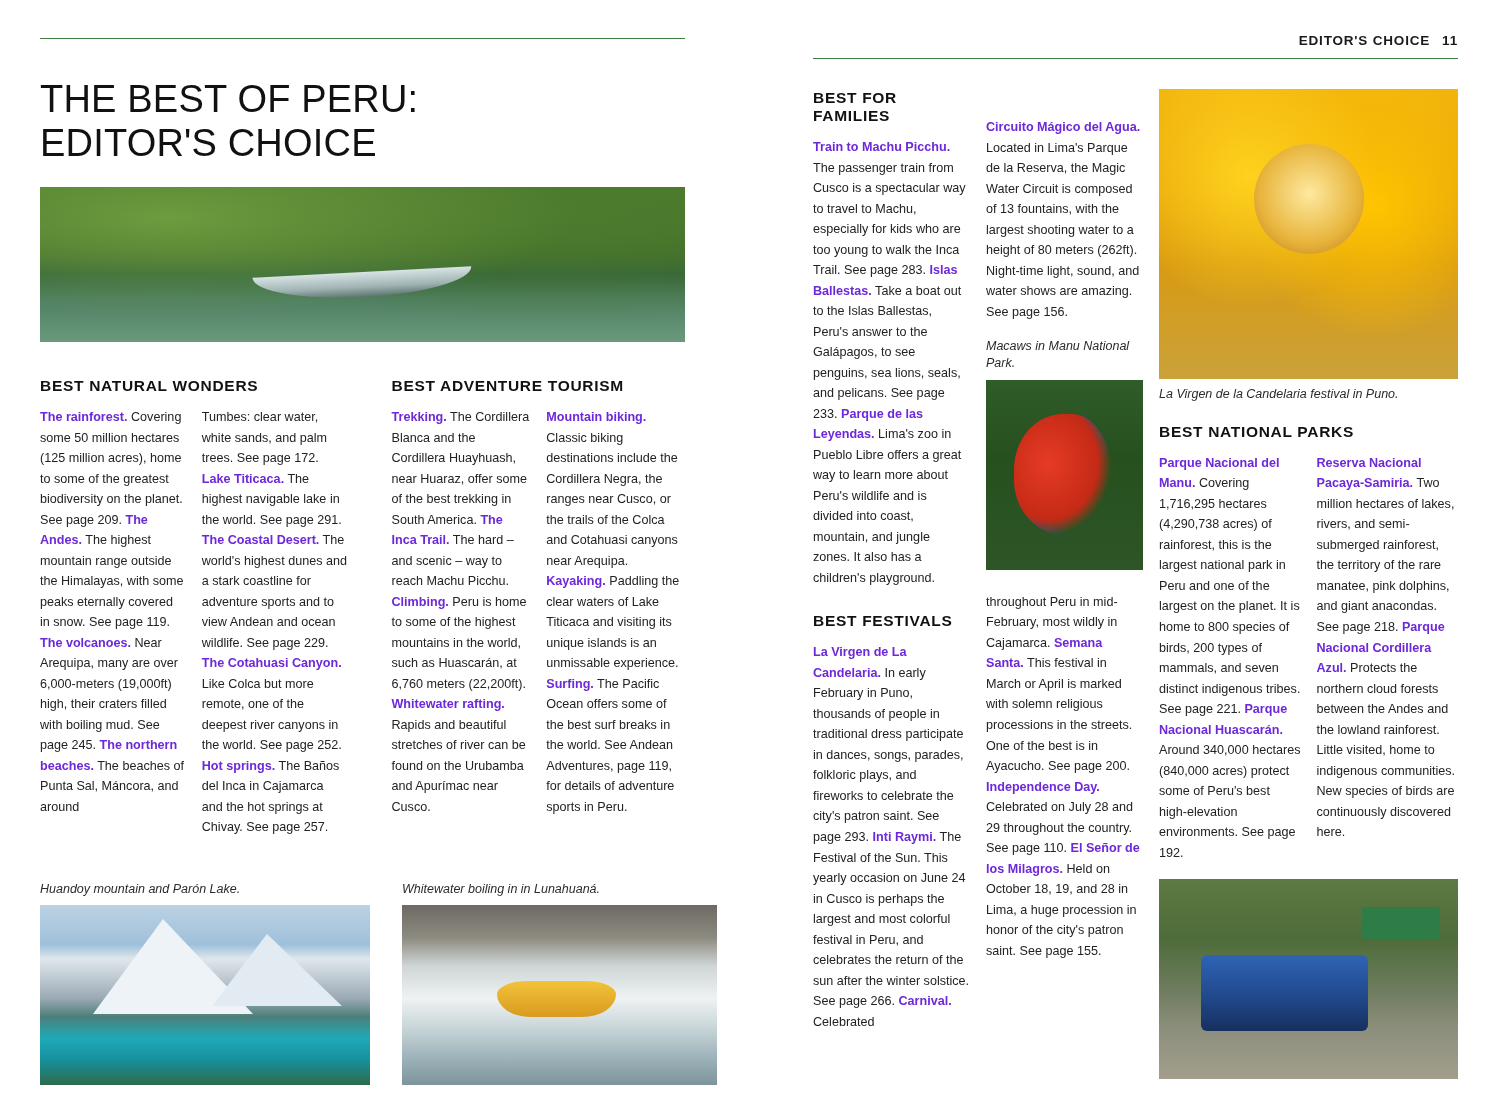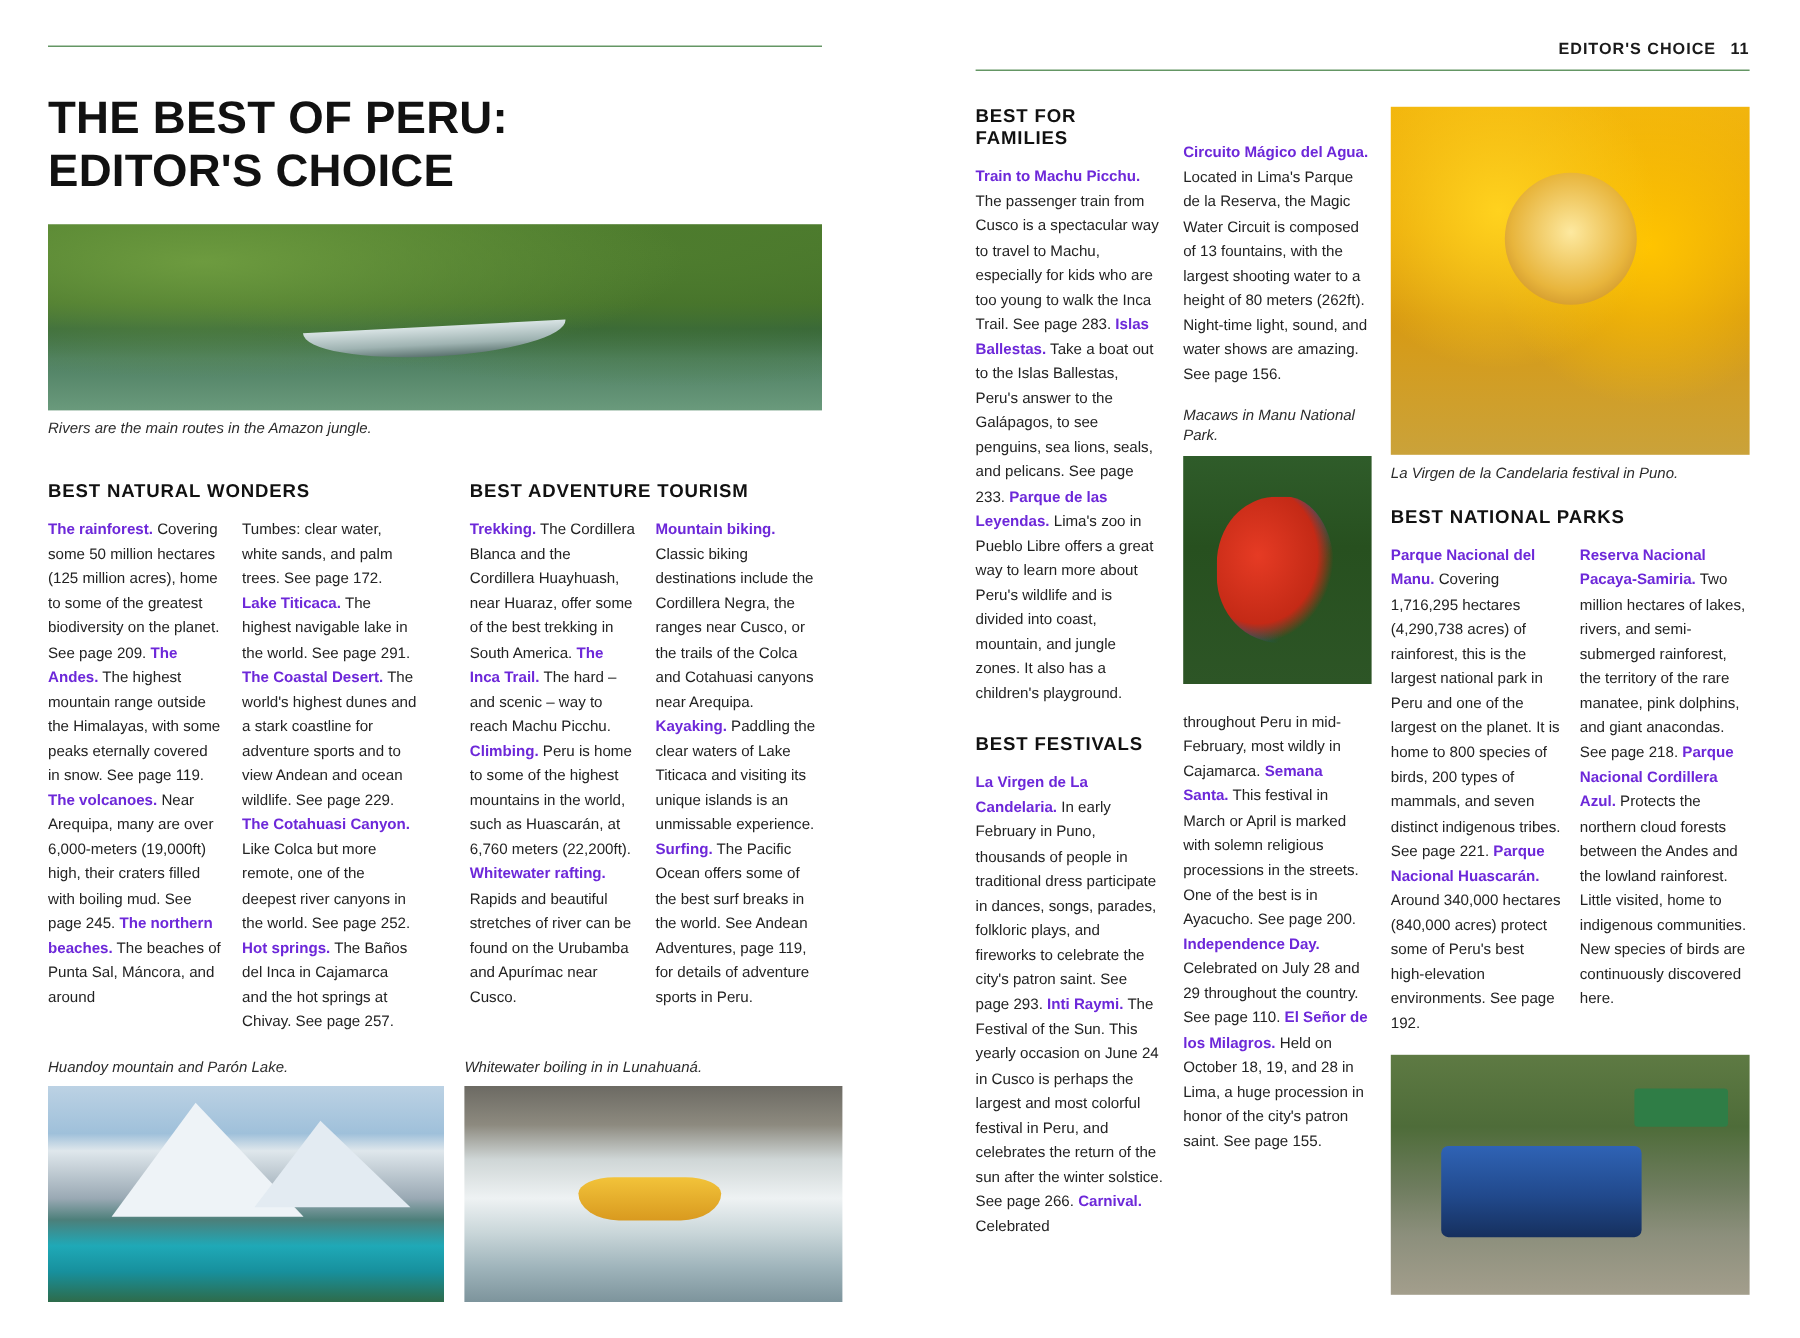--- a/index.html
+++ b/index.html
@@ -55,21 +55,21 @@
   .rule {
     border-top: 1.6px solid #3f7d3f;
     margin-top: 8px;
     width: 100%;
   }
   
   .big-title {
     margin-top: 38px;
     font-size: 38px;
     line-height: 1.16;
-    font-weight: bold;
+    font-weight: normal;
     letter-spacing: 0.005em;
     color: #111;
   }
   
   .photo {
     width: 100%;
     display: block;
     position: relative;
     overflow: hidden;
   }
@@ -236,21 +236,20 @@
 
     <div class="big-title">
       <div>THE BEST OF PERU:</div>
       <div>EDITOR'S CHOICE</div>
     </div>
 
     <div style="margin-top:22px;">
       <div class="photo ph-river">
         <div class="boat"></div>
       </div>
-      <div class="caption">Rivers are the main routes in the Amazon jungle.</div>
     </div>
 
     <div style="display:flex; gap:44px; margin-top:35px;">
 
       <div style="width:330px;">
         <div class="sec-head">BEST NATURAL WONDERS</div>
         <div class="cols2">
           <div class="col">
             <p style="margin:0"><b>The rainforest.</b><span> Covering some 50 million hectares (125 million acres), home to some of the greatest biodiversity on the planet. See page 209.</span>
             <b>The Andes.</b><span> The highest mountain range outside the Himalayas, with some peaks eternally covered in snow. See page 119.</span>
@@ -278,21 +277,21 @@
           </div>
           <div class="col">
             <p style="margin:0"><b>Mountain biking.</b><span> Classic biking destinations include the Cordillera Negra, the ranges near Cusco, or the trails of the Colca and Cotahuasi canyons near Arequipa.</span>
             <b>Kayaking.</b><span> Paddling the clear waters of Lake Titicaca and visiting its unique islands is an unmissable experience.</span>
             <b>Surfing.</b><span> The Pacific Ocean offers some of the best surf breaks in the world. See Andean Adventures, page 119, for details of adventure sports in Peru.</span></p>
           </div>
         </div>
       </div>
     </div>
 
-    <div style="display:flex; gap:17px; margin-top:18px; position:absolute; bottom:0; left:0; width:735px;">
+    <div style="display:flex; gap:32px; margin-top:18px; position:absolute; bottom:0; left:0; width:735px;">
       <div style="width:330px;">
         <div class="caption" style="margin:0 0 7px 0;">Huandoy mountain and Parón Lake.</div>
         <div class="photo ph-mountain">
           <div class="peak"></div>
           <div class="peak2"></div>
         </div>
       </div>
       <div style="width:315px;">
         <div class="caption" style="margin:0 0 7px 0;">Whitewater boiling in in Lunahuaná.</div>
         <div class="photo ph-raft">

